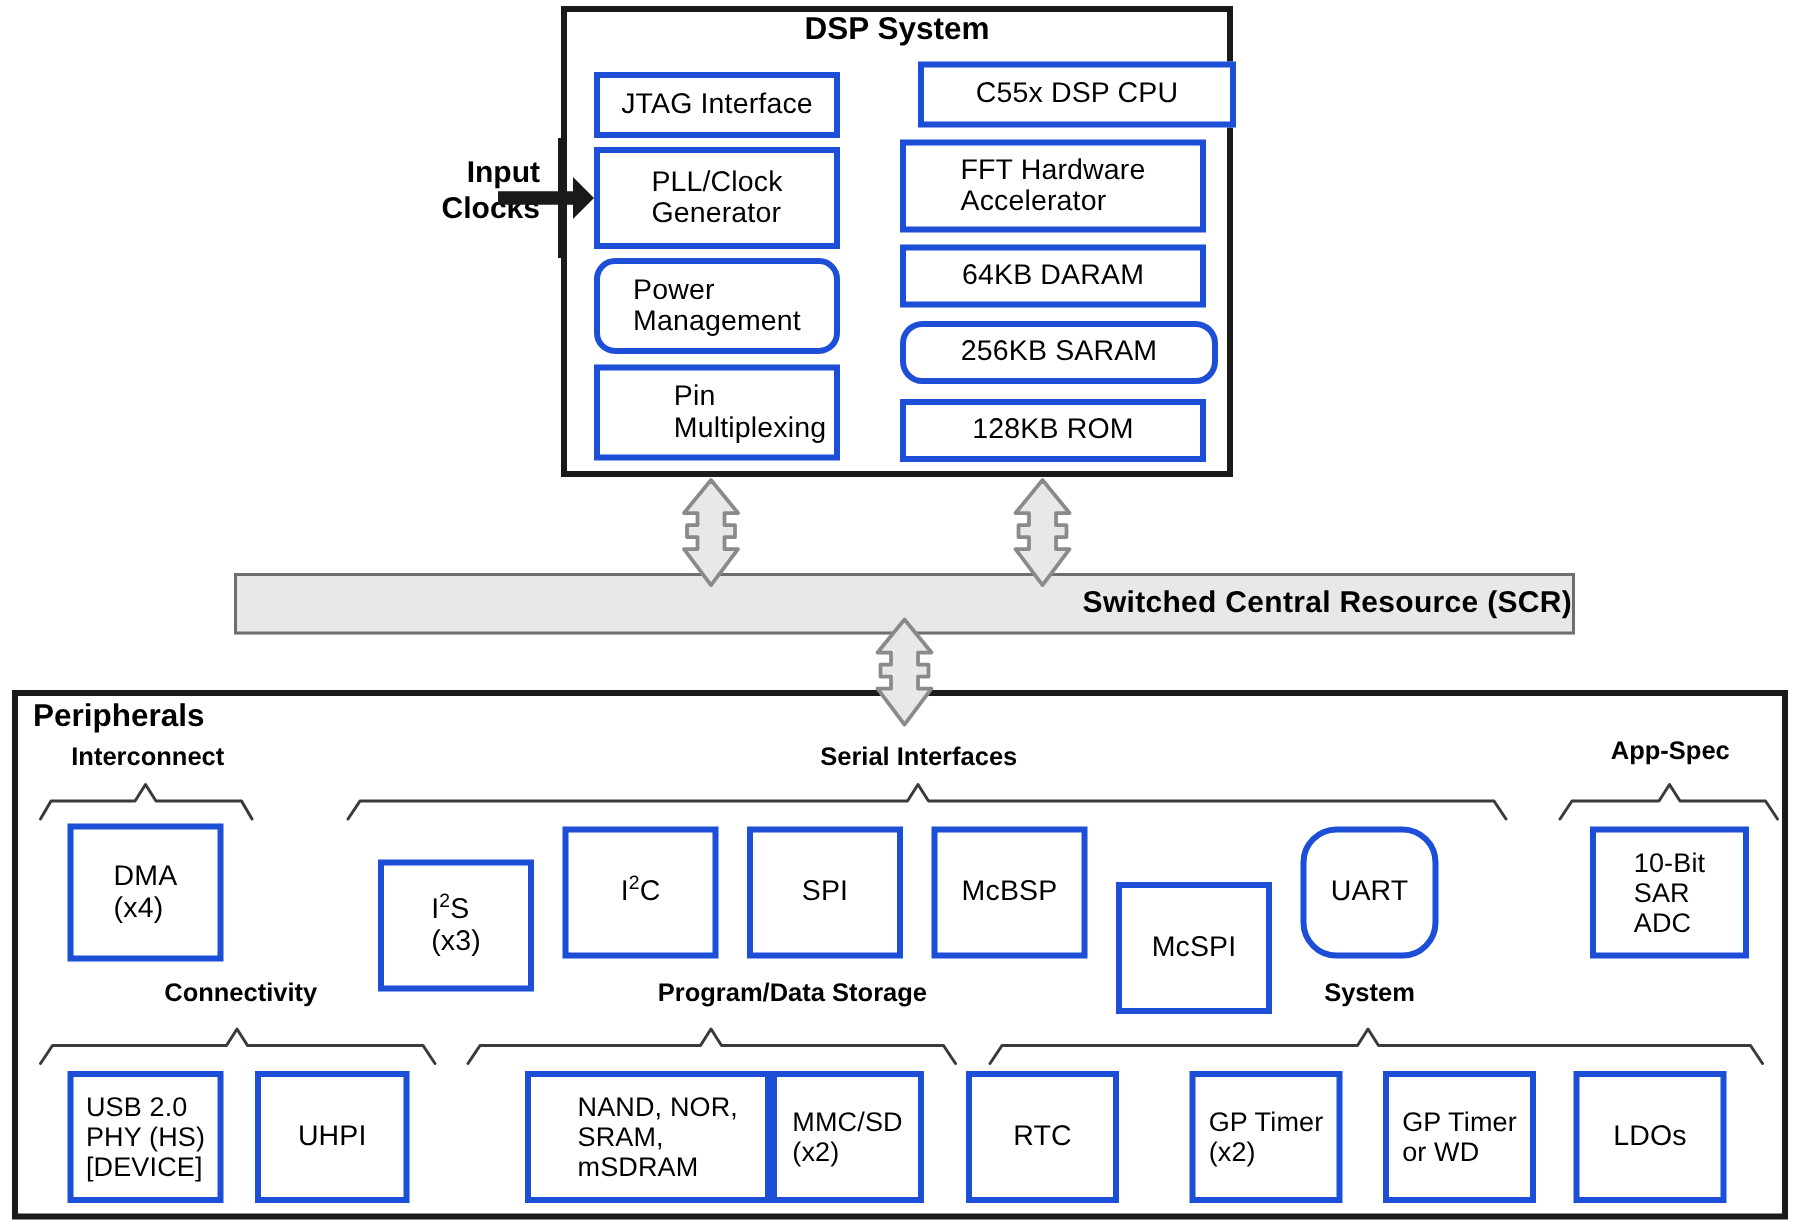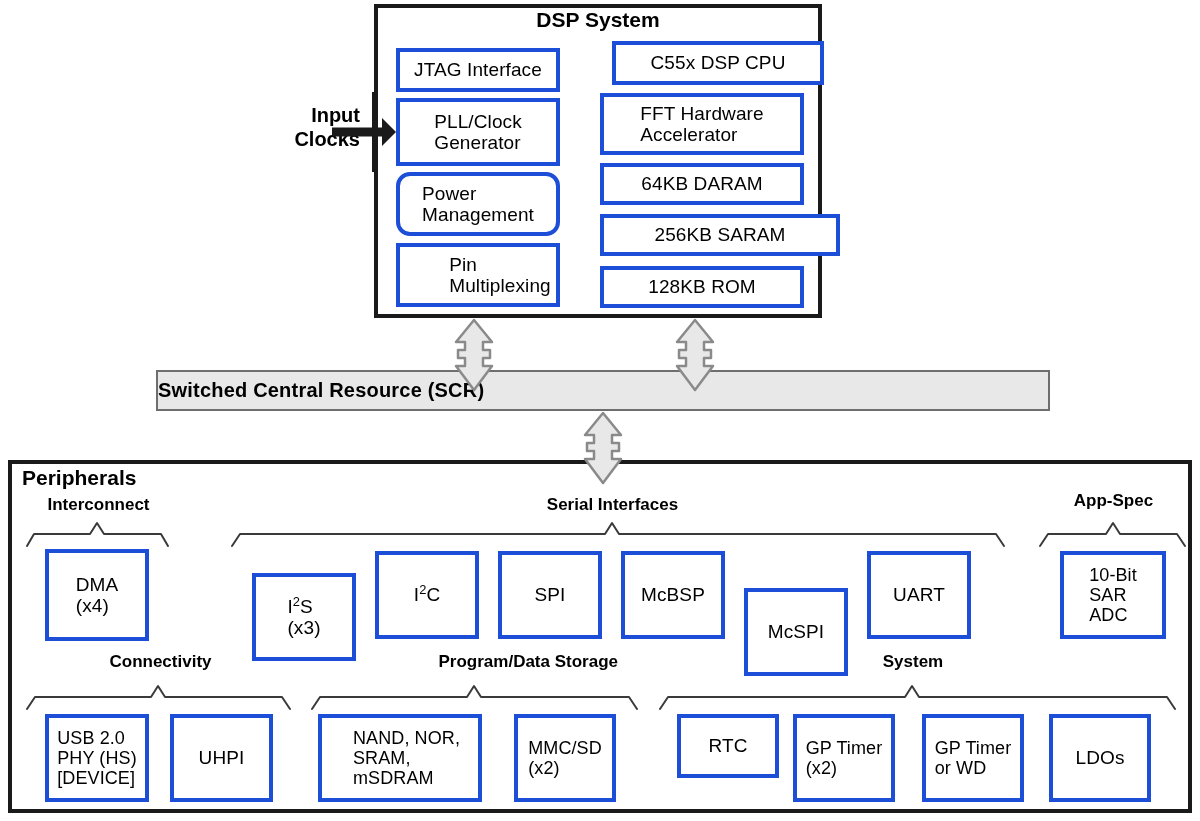--- a/index.html
+++ b/index.html
@@ -18,22 +18,22 @@
   .blk span{display:block;padding:0 3px;}
 
   
   .title-bold{position:absolute;font-weight:bold;}
   .dsp-title{font-size:21px;}
   .periph-title{font-size:21px;}
   .grp-label{position:absolute;font-weight:bold;font-size:17px;text-align:center;}
 
   
   .scr{position:absolute;box-sizing:border-box;background:#e8e8e8;border:2px solid #6e6e6e;
-       display:flex;align-items:center;justify-content:flex-start;
-       font-weight:bold;font-size:20px;letter-spacing:0.2px;}
+       display:flex;align-items:center;justify-content:flex-end;
+       font-weight:bold;font-size:20px;letter-spacing:0.2px;margin-top:12px;}
 
   
   .inlabel{position:absolute;font-weight:bold;font-size:20px;text-align:right;line-height:1.2;}
 
   svg.ov{position:absolute;left:0;top:0;width:1200px;height:821px;pointer-events:none;}
   sup{font-size:0.68em;vertical-align:super;line-height:0;}
 </style>
 </head>
 <body>
 
@@ -67,21 +67,21 @@
   <div class="blk" style="left:600px;top:41px;width:212px;height:44px;margin-left:12px;">
     <span>C55x DSP CPU</span>
   </div>
   <div class="blk" style="left:600px;top:93px;width:204px;height:62px;white-space:pre-line;">
     <span>FFT Hardware
 Accelerator</span>
   </div>
   <div class="blk" style="left:600px;top:163px;width:204px;height:42px;">
     <span>64KB DARAM</span>
   </div>
-  <div class="blk" style="left:600px;top:214px;width:240px;height:42px;">
+  <div class="blk" style="left:600px;top:214px;width:212px;height:42px;border-radius:15px;">
     <span>256KB SARAM</span>
   </div>
   <div class="blk" style="left:600px;top:266px;width:204px;height:42px;">
     <span>128KB ROM</span>
   </div>
 
   <div class="scr" style="left:156px;top:370px;width:894px;height:41px;">
     <span>Switched Central Resource (SCR)</span>
   </div>
 
@@ -110,49 +110,49 @@
   </div>
   <div class="blk" style="left:498px;top:551px;width:104px;height:88px;">
     <span>SPI</span>
   </div>
   <div class="blk" style="left:621px;top:551px;width:104px;height:88px;">
     <span>McBSP</span>
   </div>
   <div class="blk" style="left:744px;top:551px;width:104px;height:88px;margin-top:37px;">
     <span>McSPI</span>
   </div>
-  <div class="blk" style="left:867px;top:551px;width:104px;height:88px;">
+  <div class="blk" style="left:867px;top:551px;width:92px;height:88px;border-radius:24px;">
     <span>UART</span>
   </div>
 
   <div class="blk" style="left:1060px;top:551px;width:106px;height:88px;white-space:pre-line;font-size:18px;">
     <span>10-Bit
 SAR
 ADC</span>
   </div>
 
   <div class="blk" style="left:45px;top:714px;width:104px;height:88px;white-space:pre-line;font-size:18px;">
     <span>USB 2.0
 PHY (HS)
 [DEVICE]</span>
   </div>
   <div class="blk" style="left:170px;top:714px;width:103px;height:88px;">
     <span>UHPI</span>
   </div>
 
-  <div class="blk" style="left:318px;top:714px;width:164px;height:88px;white-space:pre-line;font-size:18px;padding-left:28px;">
+  <div class="blk" style="left:350px;top:714px;width:164px;height:88px;white-space:pre-line;font-size:18px;padding-left:28px;">
     <span>NAND, NOR,
 SRAM, mSDRAM</span>
   </div>
   <div class="blk" style="left:514px;top:714px;width:102px;height:88px;white-space:pre-line;font-size:18px;">
     <span>MMC/SD
 (x2)</span>
   </div>
 
-  <div class="blk" style="left:677px;top:714px;width:102px;height:64px;">
+  <div class="blk" style="left:644px;top:714px;width:102px;height:88px;">
     <span>RTC</span>
   </div>
   <div class="blk" style="left:793px;top:714px;width:102px;height:88px;white-space:pre-line;font-size:18px;">
     <span>GP Timer
 (x2)</span>
   </div>
   <div class="blk" style="left:922px;top:714px;width:102px;height:88px;white-space:pre-line;font-size:18px;">
     <span>GP Timer
 or WD</span>
   </div>

